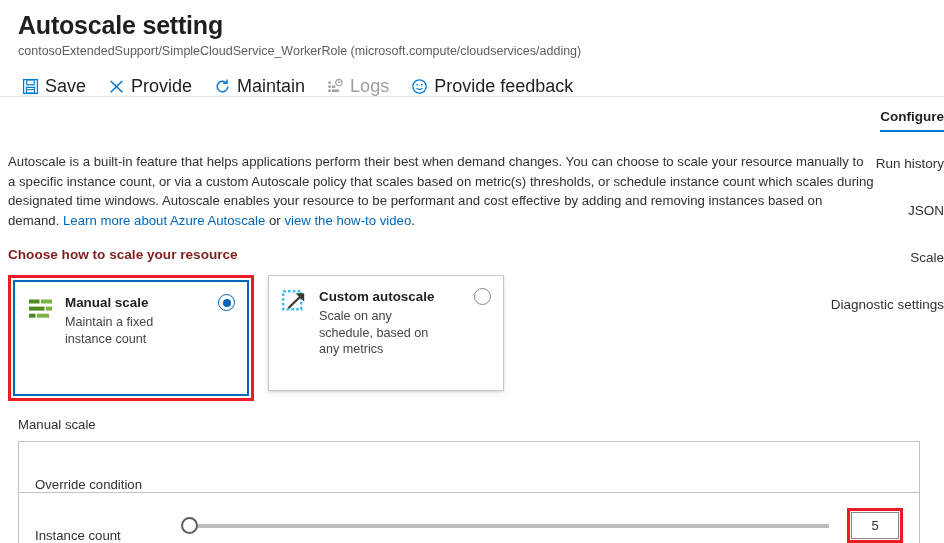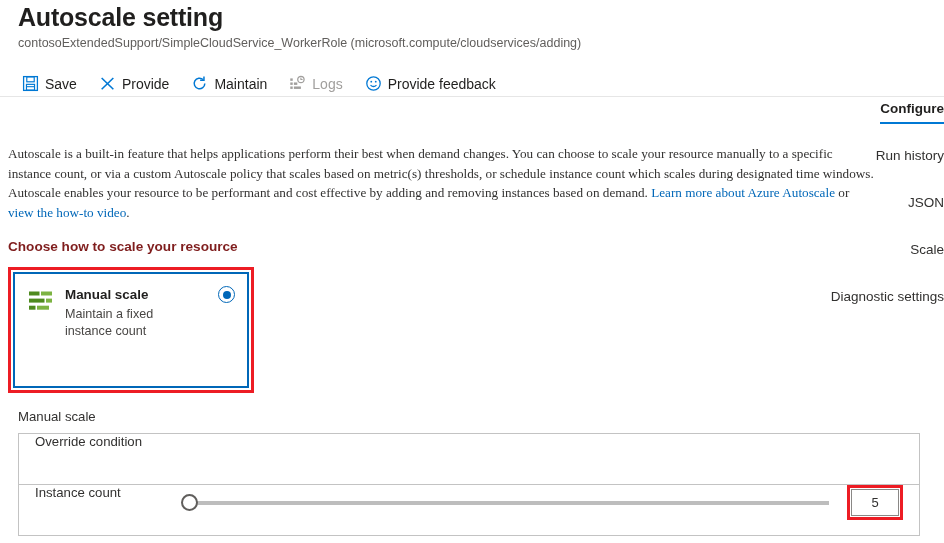--- a/index.html
+++ b/index.html
@@ -8,21 +8,21 @@
     width: 944px; height: 543px;
     background: #ffffff;
     font-family: "Liberation Sans", sans-serif;
     color: #1b1a19;
     overflow: hidden;
   }
 
   .page { position: relative; width: 944px; height: 543px; }
 
   
-  .header { padding: 2px 0 0 18px; }
+  .header { padding: 10px 0 0 18px; }
   .page-title {
     font-size: 25px;
     font-weight: 600;
     letter-spacing: -0.2px;
     color: #201f1e;
     line-height: 30px;
     margin: 0;
   }
   .page-subtitle {
     font-size: 12.5px;
@@ -35,23 +35,23 @@
   .commandbar {
     display: flex;
     align-items: center;
     gap: 18px;
     margin-top: 13px;
     padding-left: 2px;
     height: 28px;
   }
   .cmd {
     display: flex;
-    align-items: flex-end;
+    align-items: center;
     gap: 6px;
-    font-size: 14px;
+    font-size: 18px;
     color: #201f1e;
     cursor: pointer;
     height: 28px;
     padding: 0 2px;
   }
   .cmd.disabled { color: #a19f9d; cursor: default; }
   .cmd-ico { width: 17px; height: 17px; display: block; flex: none; }
 
   .cmdbar-divider {
     position: absolute;
@@ -87,21 +87,20 @@
     background: #0078d4;
   }
 
   
   .desc {
     margin: 15px 0 0 8px;
     width: 866px;
     font-size: 13.2px;
     line-height: 19.5px;
     color: #323130;
-    font-family: Liberation Serif, serif;
   }
   .lnk { color: #0067b8; text-decoration: none; cursor: pointer; }
 
   
   .section-h {
     margin: 17px 0 0 8px;
     font-size: 13.6px;
     font-weight: 700;
     color: #7f1d1d;
   }
@@ -170,21 +169,21 @@
   }
   .panel {
     margin: 9px 0 0 18px;
     width: 902px;
     border: 1px solid #c3c3c3;
     border-bottom: none;
     background: #fff;
   }
   .panel-row {
     display: flex;
-    align-items: flex-start;
+    align-items: flex-end;
     height: 51px;
     border-bottom: 1px solid #c3c3c3;
     padding: 0 16px;
   }
   .row-label { font-size: 13.2px; color: #323130; }
   .row-label.override { padding-left: 0; }
 
   .slider-area {
     display: flex;
     align-items: center;
@@ -317,20 +316,36 @@
           </svg>
           <div>
             <div class="card-title">Manual scale</div>
             <div class="card-sub">Maintain a fixed instance count</div>
           </div>
         </div>
         <div class="radio on"></div>
       </div>
     </div>
 
+    <div class="card-wrap">
+      <div class="card">
+        <div class="card-inner">
+          <svg class="card-ico" viewBox="0 0 26 26">
+            <rect x="1.2" y="1.2" width="18" height="18" fill="none" stroke="#35bdf2" stroke-width="2.4" stroke-dasharray="2.6 2.2"></rect>
+            <path d="M6.5 18 L20.5 4.5" stroke="#3b3a39" stroke-width="2.3" fill="none"></path>
+            <path d="M13.6 3.3 L22.2 3.3 L22.2 11.8 Z" fill="#3b3a39"></path>
+          </svg>
+          <div>
+            <div class="card-title">Custom autoscale</div>
+            <div class="card-sub">Scale on any schedule, based on any metrics</div>
+          </div>
+        </div>
+        <div class="radio"></div>
+      </div>
+    </div>
 
   </div>
 
   <div class="panel-label">Manual scale</div>
 
   <div class="panel">
     <div class="panel-row">
       <div class="row-label override">Override condition</div>
     </div>
     <div class="panel-row">

